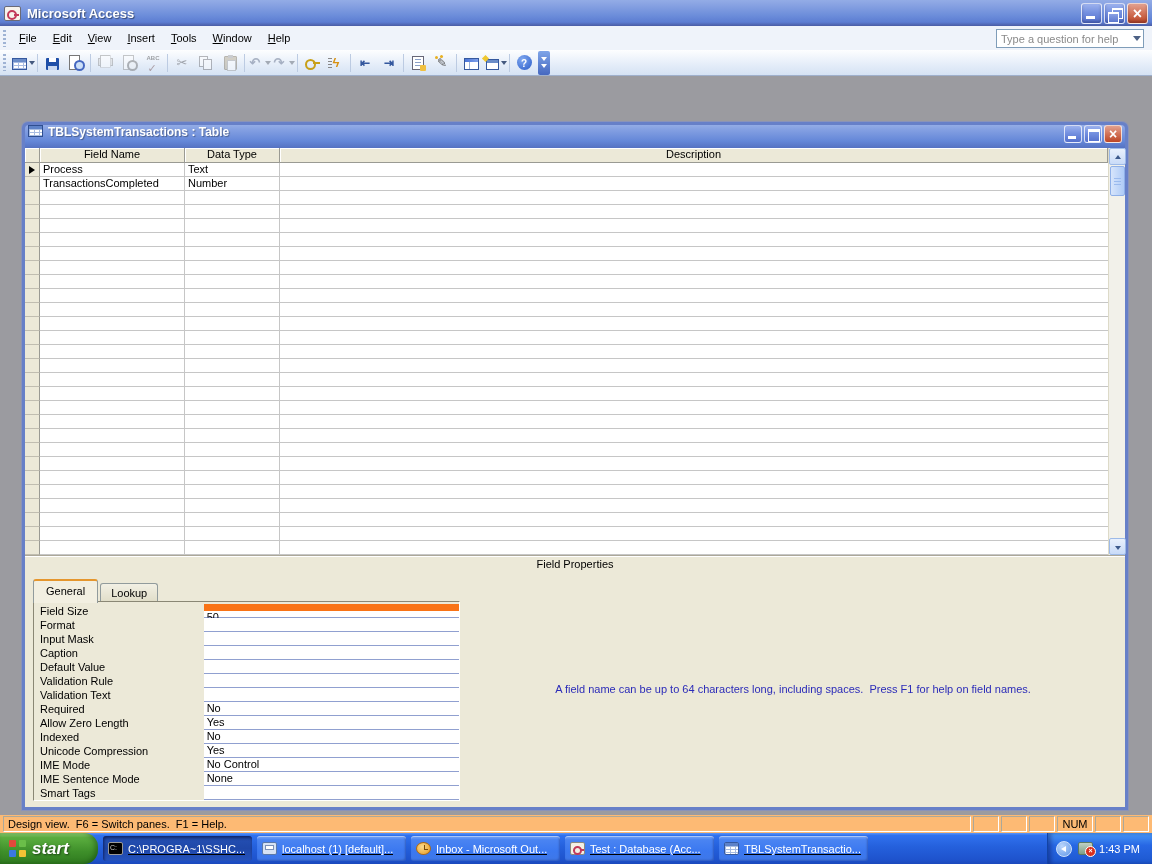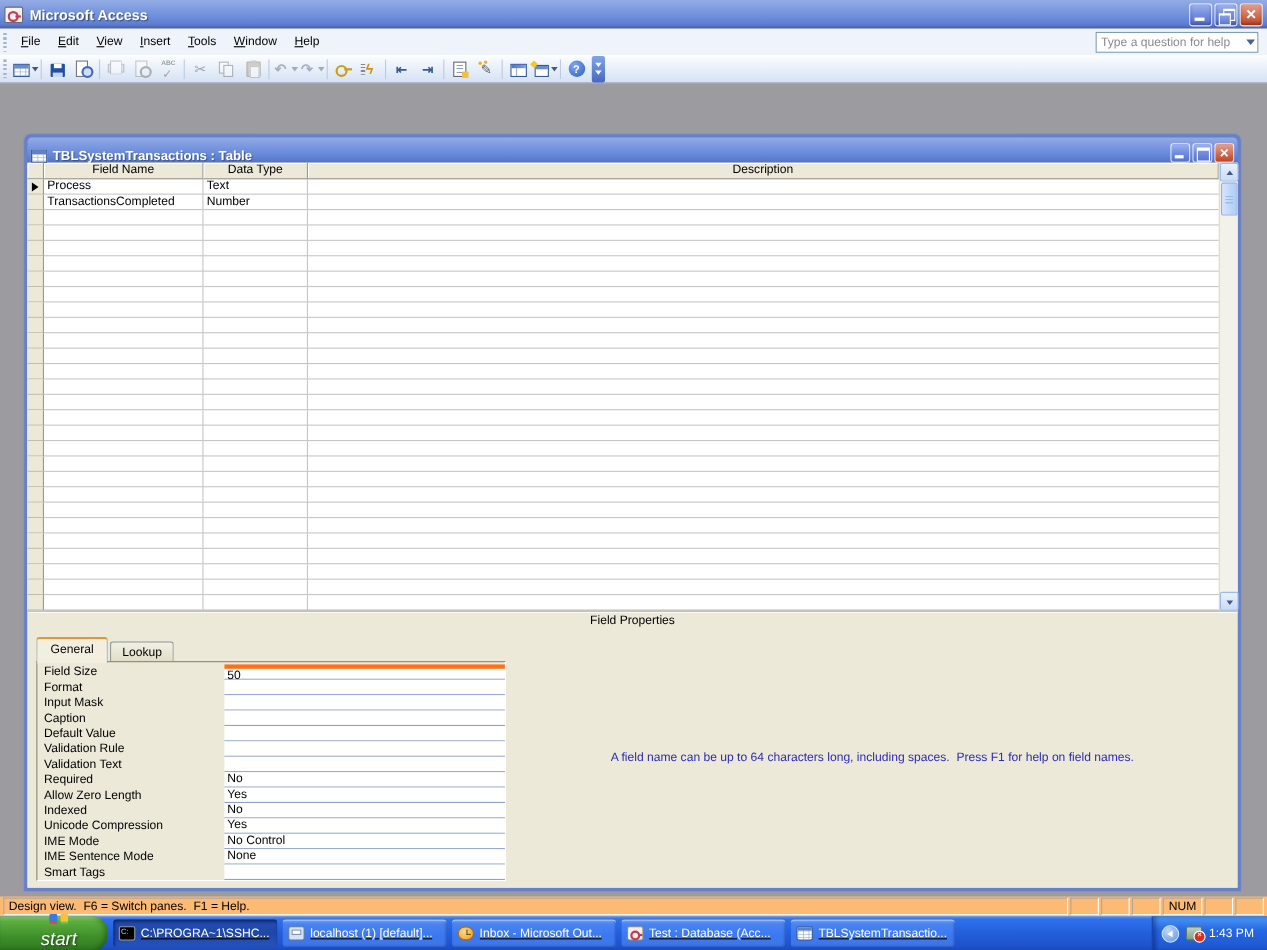--- a/index.html
+++ b/index.html
@@ -93,21 +93,21 @@
   .ic-dbwin::after { content:""; position:absolute; left:4px; top:3px; bottom:0; width:1px; background:#9AB0D8; }
   .ic-newobj { width:13px; height:11px; margin:3px 0 0 3px; border:1px solid #35589E; background:#fff; }
   .ic-newobj::before { content:""; position:absolute; left:0; right:0; top:0; height:3px; background:#6A8CC8; }
   .ic-newobj::after { content:""; position:absolute; left:-4px; top:-4px; width:5px; height:5px; background:#F0C830; transform:rotate(45deg); }
   .ic-help2 { width:15px; height:15px; border-radius:50%; background:radial-gradient(circle at 35% 30%,#7FA8F0,#2B5CC8); }
   .ic-help2::before { content:"?"; color:#fff; font-weight:bold; font-size:10px; line-height:15px; }
 
   
   .docwin { position:absolute; left:22px; top:122px; width:1106px; height:688px;
     background:#6780C8; border-radius:6px 6px 0 0; padding:3px; box-shadow:0 0 0 1px #8A93B8; }
-  .doc-titlebar { height:23px; border-radius:4px 4px 0 0; display:flex; align-items:flex-end; padding:0 3px;
+  .doc-titlebar { height:23px; border-radius:4px 4px 0 0; display:flex; align-items:flex-start; padding:0 3px;
     background:linear-gradient(180deg,#93ACE6 0%,#84A0E2 20%,#6487D8 70%,#5572C2 100%); }
   .doc-titlebar .doctitle { color:#fff; font-weight:bold; font-size:12px; margin-left:5px; flex:1;
     text-shadow:1px 1px 1px rgba(0,0,0,.35); }
   .ic-tablewin { width:15px; height:12px; position:relative; border:1px solid #2F4E90; background:#fff;
     background-image:linear-gradient(#A8BCE2 1px,transparent 1px),linear-gradient(90deg,#A8BCE2 1px,transparent 1px); background-size:5px 3px; }
   .ic-tablewin::before { content:""; position:absolute; left:0; right:0; top:0; height:3px; background:#5E82C8; }
   .docbtns { display:flex; gap:2px; }
   .dbtn { width:18px; height:18px; border-radius:3px; border:1px solid rgba(255,255,255,.75); position:relative;
     background:linear-gradient(180deg,#9DB2EE 0%,#7490E0 45%,#5470CC 100%); }
   .dbtn.close { background:linear-gradient(180deg,#E2A18F 0%,#D4765C 45%,#BC4524 100%); }
@@ -154,38 +154,38 @@
   .fpane { flex:1; position:relative; background:#ECE9D8; }
   .tabs { position:absolute; left:8px; top:8px; display:flex; align-items:flex-end; }
   .tab { border:1px solid #919B9C; border-bottom:none; border-radius:3px 3px 0 0; padding:3px 10px 4px;
     background:linear-gradient(180deg,#F2F0E4,#DFDCC6); margin-right:2px; font-size:11px; }
   .tab.selected { border-top:2px solid #E5962D; background:#F2EFE1; padding:4px 12px 6px; position:relative; z-index:2; }
   .propbox { position:absolute; left:8px; top:30px; width:427px; height:200px;
     border:1px solid; border-color:#8A8775 #FFF #FFF #8A8775; background:#ECE9D8; padding:2px 0 0 4px; }
   .prow { display:flex; height:14px;gap:38px; }
   .plabel { width:132px; font-size:11px; line-height:14px; padding-left:2px; white-space:nowrap; overflow:hidden; }
   .pval { width:264px; background:#fff; border-bottom:1px solid #90A0D0; font-size:11px; line-height:13px; padding-left:3px; }
-  .prow:first-child .pval { border-top:4px solid #f97316; }
+  .prow:first-child .pval { border-top:7px solid #f97316; }
   .fphelp { position:absolute; left:450px; right:14px; top:6px; bottom:6px; display:flex;
     align-items:center; justify-content:center; color:#2B2BB8; font-size:11px; text-align:center; }
 
   
   .statusbar { position:absolute; left:0; top:815px; width:1152px; height:18px; background:#fdba74;
     display:flex; gap:2px; padding:1px 3px; }
   .spanel { border:1px solid; border-color:#ACA899 #FFF #FFF #ACA899; font-size:11px; line-height:14px; padding:0 4px; }
   .spanel.main { flex:1; }
   .spanel.small { width:26px; } .spanel.num { width:36px; text-align:center; }
 
   
   .taskbar { position:absolute; left:0; top:833px; width:1152px; height:31px; display:flex; align-items:center;
     background:linear-gradient(180deg,#5A95F8 0%,#3071EE 8%,#2460DC 45%,#1E53CD 85%,#1B49BC 100%); }
   .startbtn { height:31px; width:98px; border-radius:0 14px 14px 0; display:flex; align-items:center; gap:6px;
     background:linear-gradient(180deg,#90D175 0%,#5BAE3F 15%,#3E8F2A 60%,#2F7A1F 100%);
-    padding-left:9px; color:#fff; font-weight:normal; font-style:italic; font-size:17px;
-    text-shadow:1px 1px 2px rgba(0,0,0,.5); box-shadow:inset -3px 0 5px rgba(0,40,0,.35);flex-direction:column; }
+    padding-left:9px; color:#fff; font-weight:bold; font-style:italic; font-size:17px;
+    text-shadow:1px 1px 2px rgba(0,0,0,.5); box-shadow:inset -3px 0 5px rgba(0,40,0,.35); }
   .xpflag { width:17px; height:17px; position:relative; }
   .xpflag i { position:absolute; width:7px; height:7px; border-radius:1px; }
   .xpflag i:nth-child(1){ left:0; top:0; background:#E2493B; }
   .xpflag i:nth-child(2){ right:0; top:0; background:#6BBE49; }
   .xpflag i:nth-child(3){ left:0; bottom:0; background:#3B78E0; }
   .xpflag i:nth-child(4){ right:0; bottom:0; background:#F2C335; }
   .taskbtn { height:25px; width:149px; margin-left:5px; border-radius:3px; display:flex; align-items:center; gap:5px;
     padding:0 5px; color:#fff; font-size:11px; white-space:nowrap; overflow:hidden;
     background:linear-gradient(180deg,#79A5F6 0%,#4A84F2 15%,#3B78F0 60%,#3E77E8 100%);
     box-shadow:inset 0 1px 0 rgba(255,255,255,.4), inset -1px -1px 2px rgba(0,0,60,.25); }

